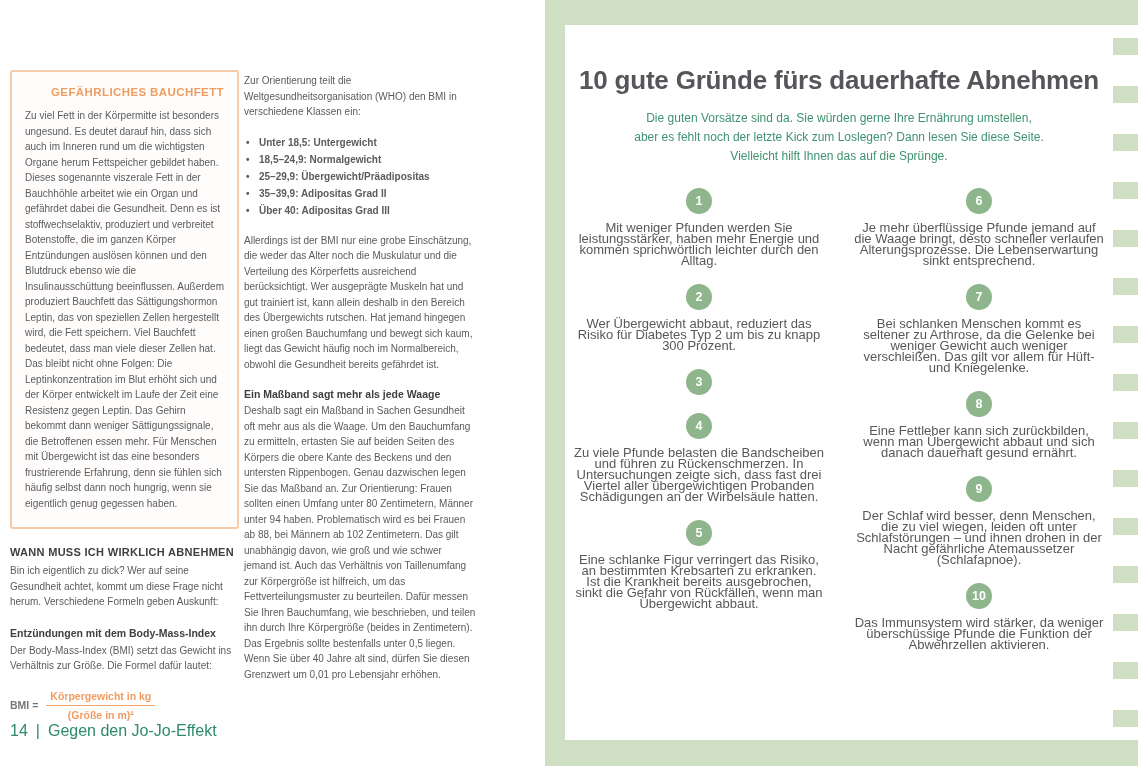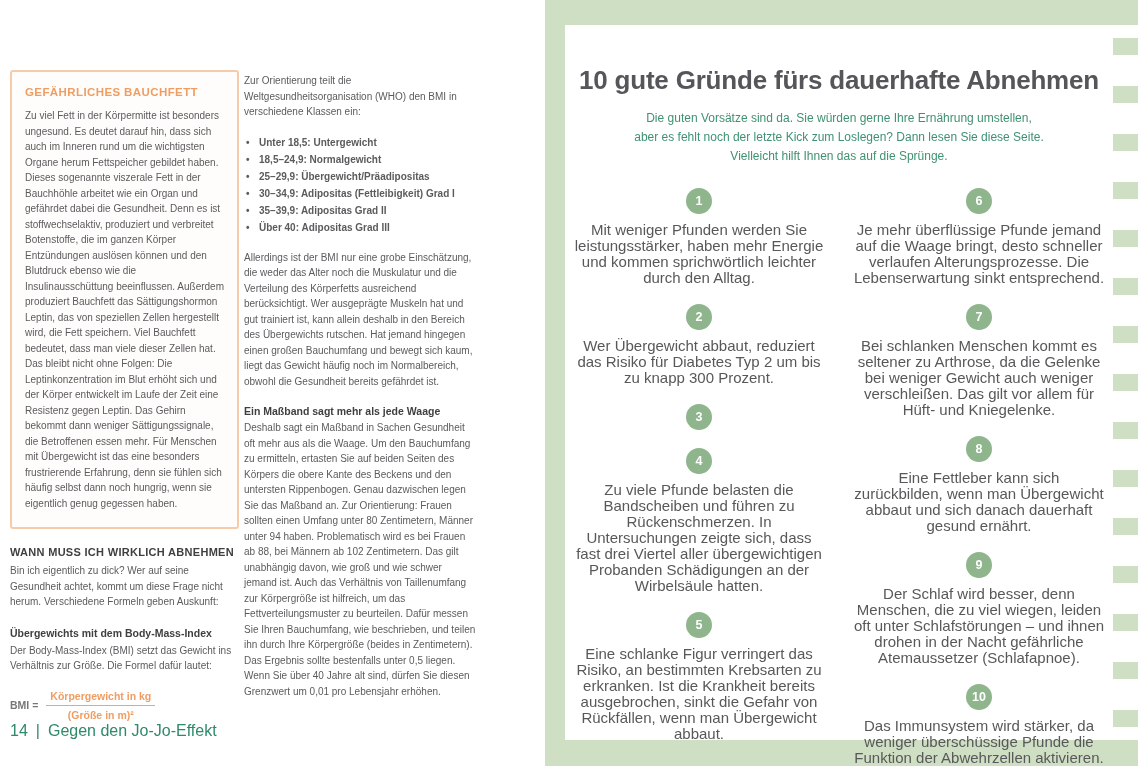--- a/index.html
+++ b/index.html
@@ -6,21 +6,21 @@
   html,body { width:1138px; height:766px; background:#ffffff; }
   body { font-family:"Liberation Sans", sans-serif; color:#58585a; overflow:hidden; }
   .spread { position:relative; width:1138px; height:766px; background:#ffffff; display:flex; }
 
   
   .left-page { position:relative; width:545px; height:766px; background:#fff; }
   .col1 { position:absolute; left:10px; top:70px; width:229px; }
   .col2 { position:absolute; left:244px; top:73px; width:232px; }
 
   .warning-box { border:2px solid #f6cba9; border-radius:3px; padding:14px 13px 16px 13px; background:#fffdfb; }
-  .warning-box h3 { color:#ef9d62; font-size:11.5px; letter-spacing:.4px; font-weight:bold; margin-bottom:10px; }
+  .warning-box h3 { color:#ef9d62; font-size:11.5px; letter-spacing:.4px; font-weight:bold; margin-bottom:10px;text-align:right; }
   .body-text { font-size:10px; line-height:15.5px; color:#5b5b5e; }
 
   .section { margin-top:17px; }
   .section h4.caps { font-size:11px; font-weight:bold; color:#3f3f41; letter-spacing:.3px; margin-bottom:5px; }
   .section h4.mixed { font-size:10.5px; font-weight:bold; color:#3f3f41; margin-bottom:4px; }
 
   .formula { margin-top:16px; display:flex; align-items:center; font-size:10.5px; }
   .formula .bmi-label { font-weight:bold; color:#77777a; margin-right:8px; }
   .frac { display:inline-flex; flex-direction:column; text-align:center; color:#ef9d62; font-weight:bold; font-size:10.5px; }
   .frac .num { border-bottom:1px solid #f0a56d; padding:0 4px 3px 4px; }
@@ -47,60 +47,59 @@
   .thumb-tab { position:absolute; right:0; width:25px; height:17px; background:#cfdfc3; }
 
   .page-title { text-align:center; font-size:26px; font-weight:bold; color:#55565a; letter-spacing:-0.2px; }
   .page-intro { margin:13px auto 16px auto; width:500px; text-align:center; color:#3f9270; font-size:12px; line-height:19px; white-space:pre-line; }
 
   .reason-cols { display:flex; justify-content:center; gap:28px; margin-top:22px; }
   .reason-col { width:252px; }
   .reason { margin-bottom:18px; text-align:center; }
   .reason .num-circle { width:26px; height:26px; border-radius:50%; background:#8fb58c; color:#ffffff;
       font-size:12.5px; font-weight:bold; display:flex; align-items:center; justify-content:center; margin:0 auto 8px auto; }
-  .reason p { font-size:15px; line-height:16px; color:#58585a; }
+  .reason p { font-size:13px; line-height:11px; color:#58585a; }
 </style>
 </head>
 <body>
 
 <div class="spread">
 
   <div class="left-page">
     <div class="col1">
       <div class="warning-box">
         <h3>GEFÄHRLICHES BAUCHFETT</h3>
         <p class="body-text">Zu viel Fett in der Körpermitte ist besonders ungesund. Es deutet darauf hin, dass sich auch im Inneren rund um die wichtigsten Organe herum Fettspeicher gebildet haben. Dieses sogenannte viszerale Fett in der Bauchhöhle arbeitet wie ein Organ und gefährdet dabei die Gesundheit. Denn es ist stoffwechselaktiv, produziert und verbreitet Botenstoffe, die im ganzen Körper Entzündungen auslösen können und den Blutdruck ebenso wie die Insulinausschüttung beeinflussen. Außerdem produziert Bauchfett das Sättigungshormon Leptin, das von speziellen Zellen hergestellt wird, die Fett speichern. Viel Bauchfett bedeutet, dass man viele dieser Zellen hat. Das bleibt nicht ohne Folgen: Die Leptinkonzentration im Blut erhöht sich und der Körper entwickelt im Laufe der Zeit eine Resistenz gegen Leptin. Das Gehirn bekommt dann weniger Sättigungssignale, die Betroffenen essen mehr. Für Menschen mit Übergewicht ist das eine besonders frustrierende Erfahrung, denn sie fühlen sich häufig selbst dann noch hungrig, wenn sie eigentlich genug gegessen haben.</p>
       </div>
 
       <div class="section">
         <h4 class="caps">WANN MUSS ICH WIRKLICH ABNEHMEN</h4>
         <p class="body-text">Bin ich eigentlich zu dick? Wer auf seine Gesundheit achtet, kommt um diese Frage nicht herum. Verschiedene Formeln geben Auskunft:</p>
       </div>
 
       <div class="section">
-        <h4 class="mixed">Übergewichts mit dem Body-Mass-Index</h4>
+        <h4 class="mixed">Entzündungen mit dem Body-Mass-Index</h4>
         <p class="body-text">Der Body-Mass-Index (BMI) setzt das Gewicht ins Verhältnis zur Größe. Die Formel dafür lautet:</p>
       </div>
 
       <div class="formula">
         <span class="bmi-label">BMI =</span>
         <span class="frac">
           <span class="num">Körpergewicht in kg</span>
           <span class="den">(Größe in m)²</span>
         </span>
       </div>
     </div>
 
     <div class="col2">
       <p class="body-text">Zur Orientierung teilt die Weltgesundheitsorganisation (WHO) den BMI in verschiedene Klassen ein:</p>
       <ul class="bmi-list">
         <li>Unter 18,5: Untergewicht</li>
         <li>18,5–24,9: Normalgewicht</li>
         <li>25–29,9: Übergewicht/Präadipositas</li>
-        <li>30–34,9: Adipositas (Fettleibigkeit) Grad I</li>
         <li>35–39,9: Adipositas Grad II</li>
         <li>Über 40: Adipositas Grad III</li>
       </ul>
       <p class="body-text">Allerdings ist der BMI nur eine grobe Einschätzung, die weder das Alter noch die Muskulatur und die Verteilung des Körperfetts ausreichend berücksichtigt. Wer ausgeprägte Muskeln hat und gut trainiert ist, kann allein deshalb in den Bereich des Übergewichts rutschen. Hat jemand hingegen einen großen Bauchumfang und bewegt sich kaum, liegt das Gewicht häufig noch im Normalbereich, obwohl die Gesundheit bereits gefährdet ist.</p>
       <div class="subhead-block">
         <h4>Ein Maßband sagt mehr als jede Waage</h4>
         <p class="body-text">Deshalb sagt ein Maßband in Sachen Gesundheit oft mehr aus als die Waage. Um den Bauchumfang zu ermitteln, ertasten Sie auf beiden Seiten des Körpers die obere Kante des Beckens und den untersten Rippenbogen. Genau dazwischen legen Sie das Maßband an. Zur Orientierung: Frauen sollten einen Umfang unter 80 Zentimetern, Männer unter 94 haben. Problematisch wird es bei Frauen ab 88, bei Männern ab 102 Zentimetern. Das gilt unabhängig davon, wie groß und wie schwer jemand ist. Auch das Verhältnis von Taillenumfang zur Körpergröße ist hilfreich, um das Fettverteilungsmuster zu beurteilen. Dafür messen Sie Ihren Bauchumfang, wie beschrieben, und teilen ihn durch Ihre Körpergröße (beides in Zentimetern). Das Ergebnis sollte bestenfalls unter 0,5 liegen. Wenn Sie über 40 Jahre alt sind, dürfen Sie diesen Grenzwert um 0,01 pro Lebensjahr erhöhen.</p>
       </div>
     </div>
 

